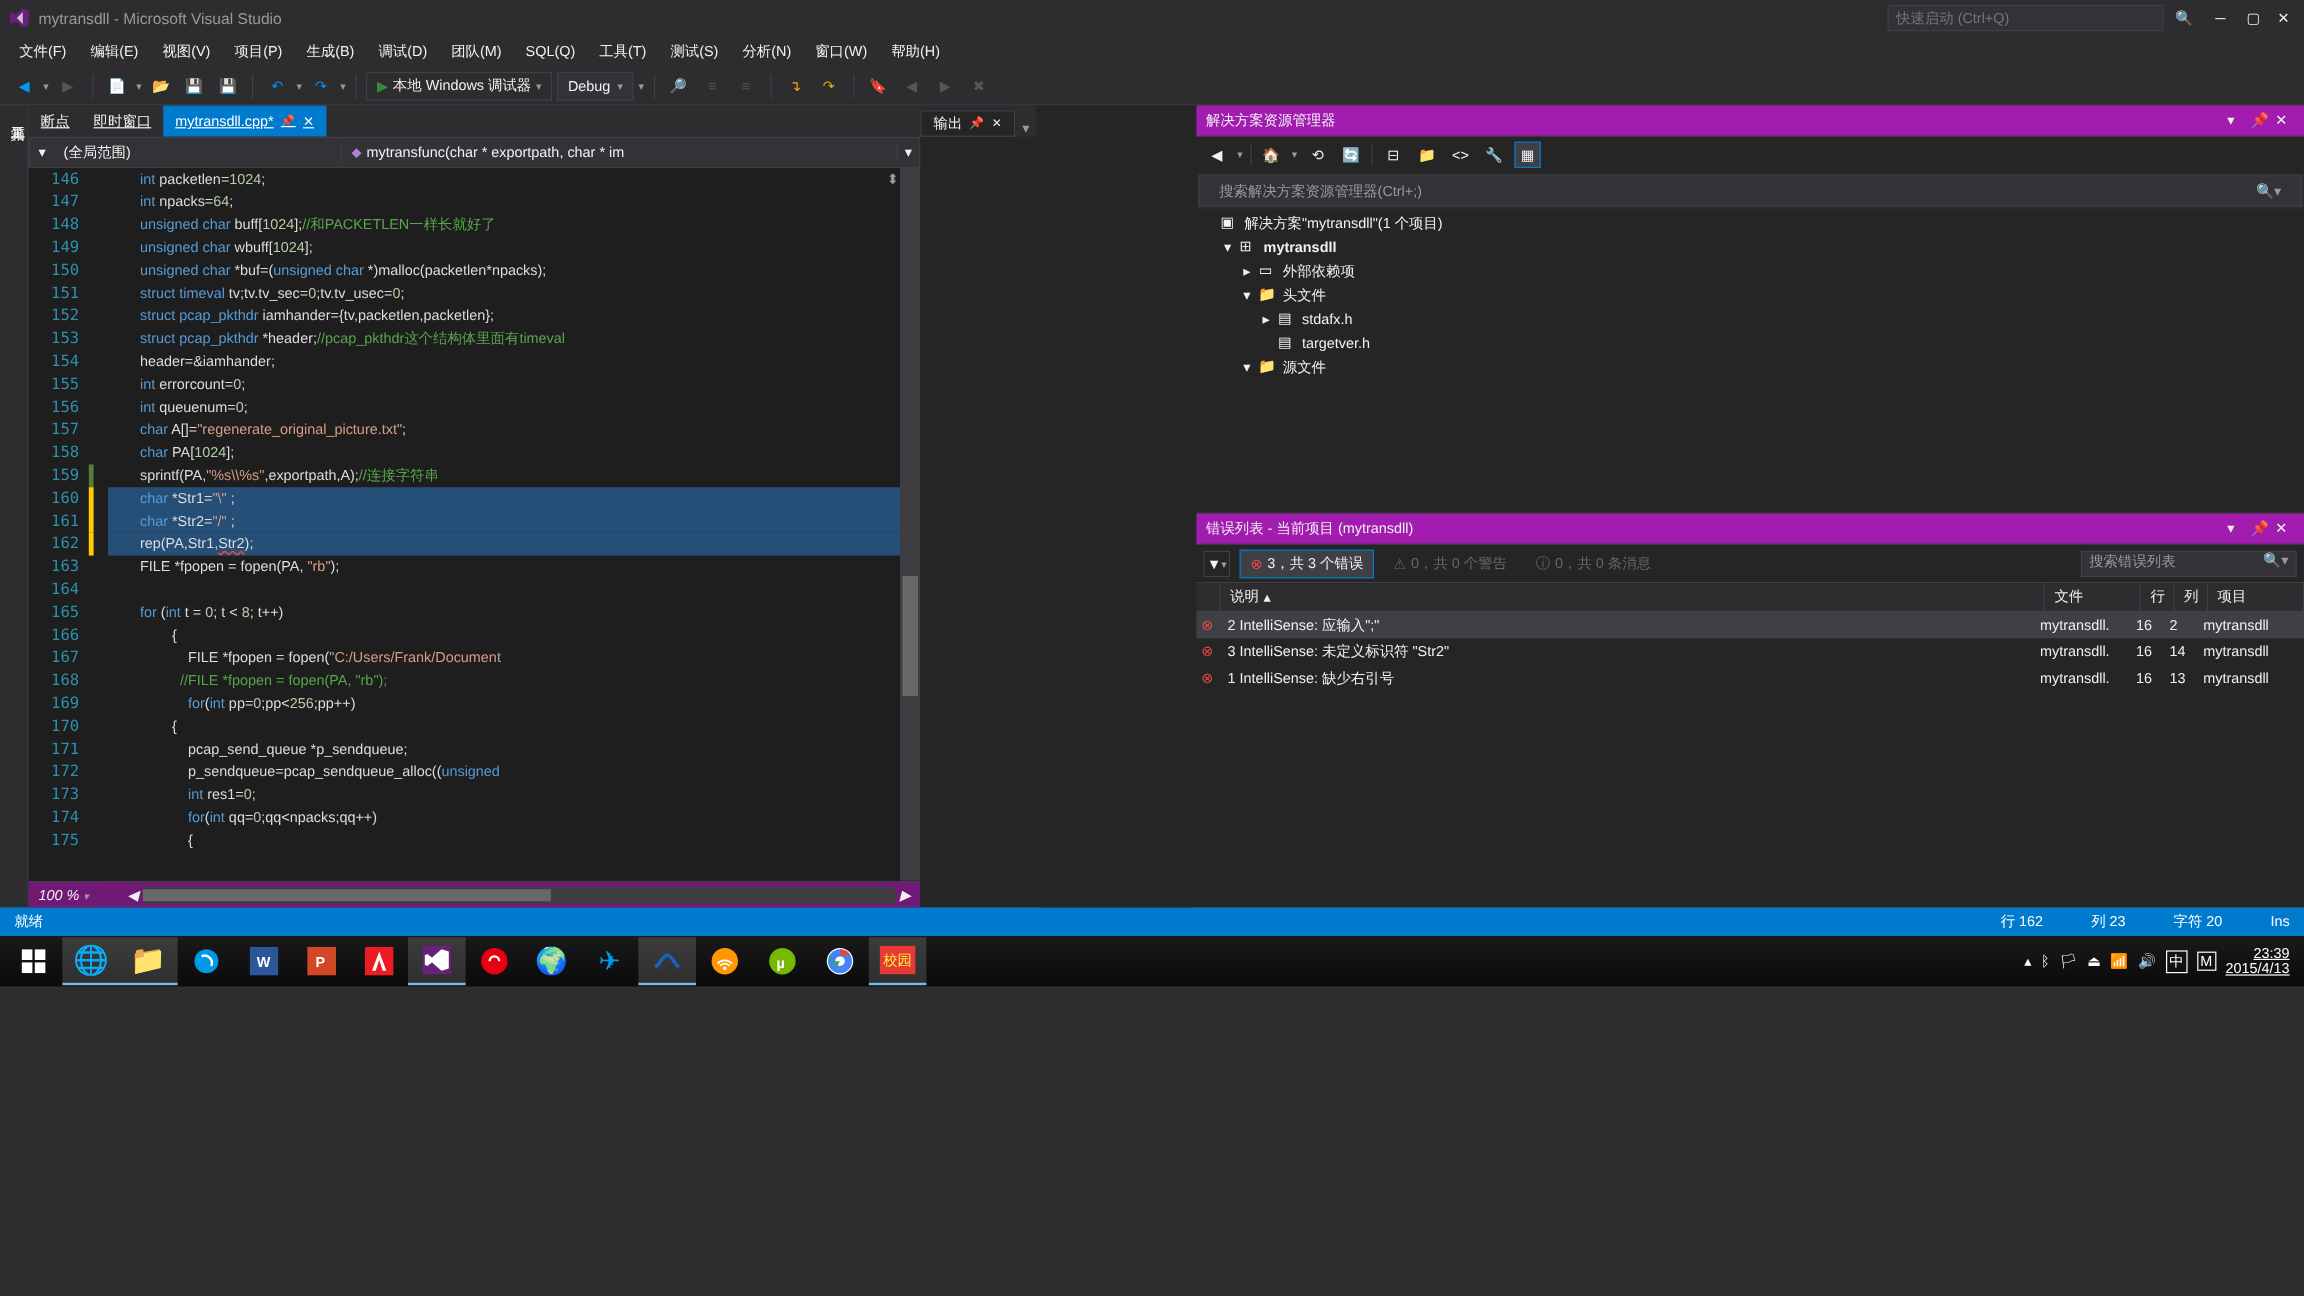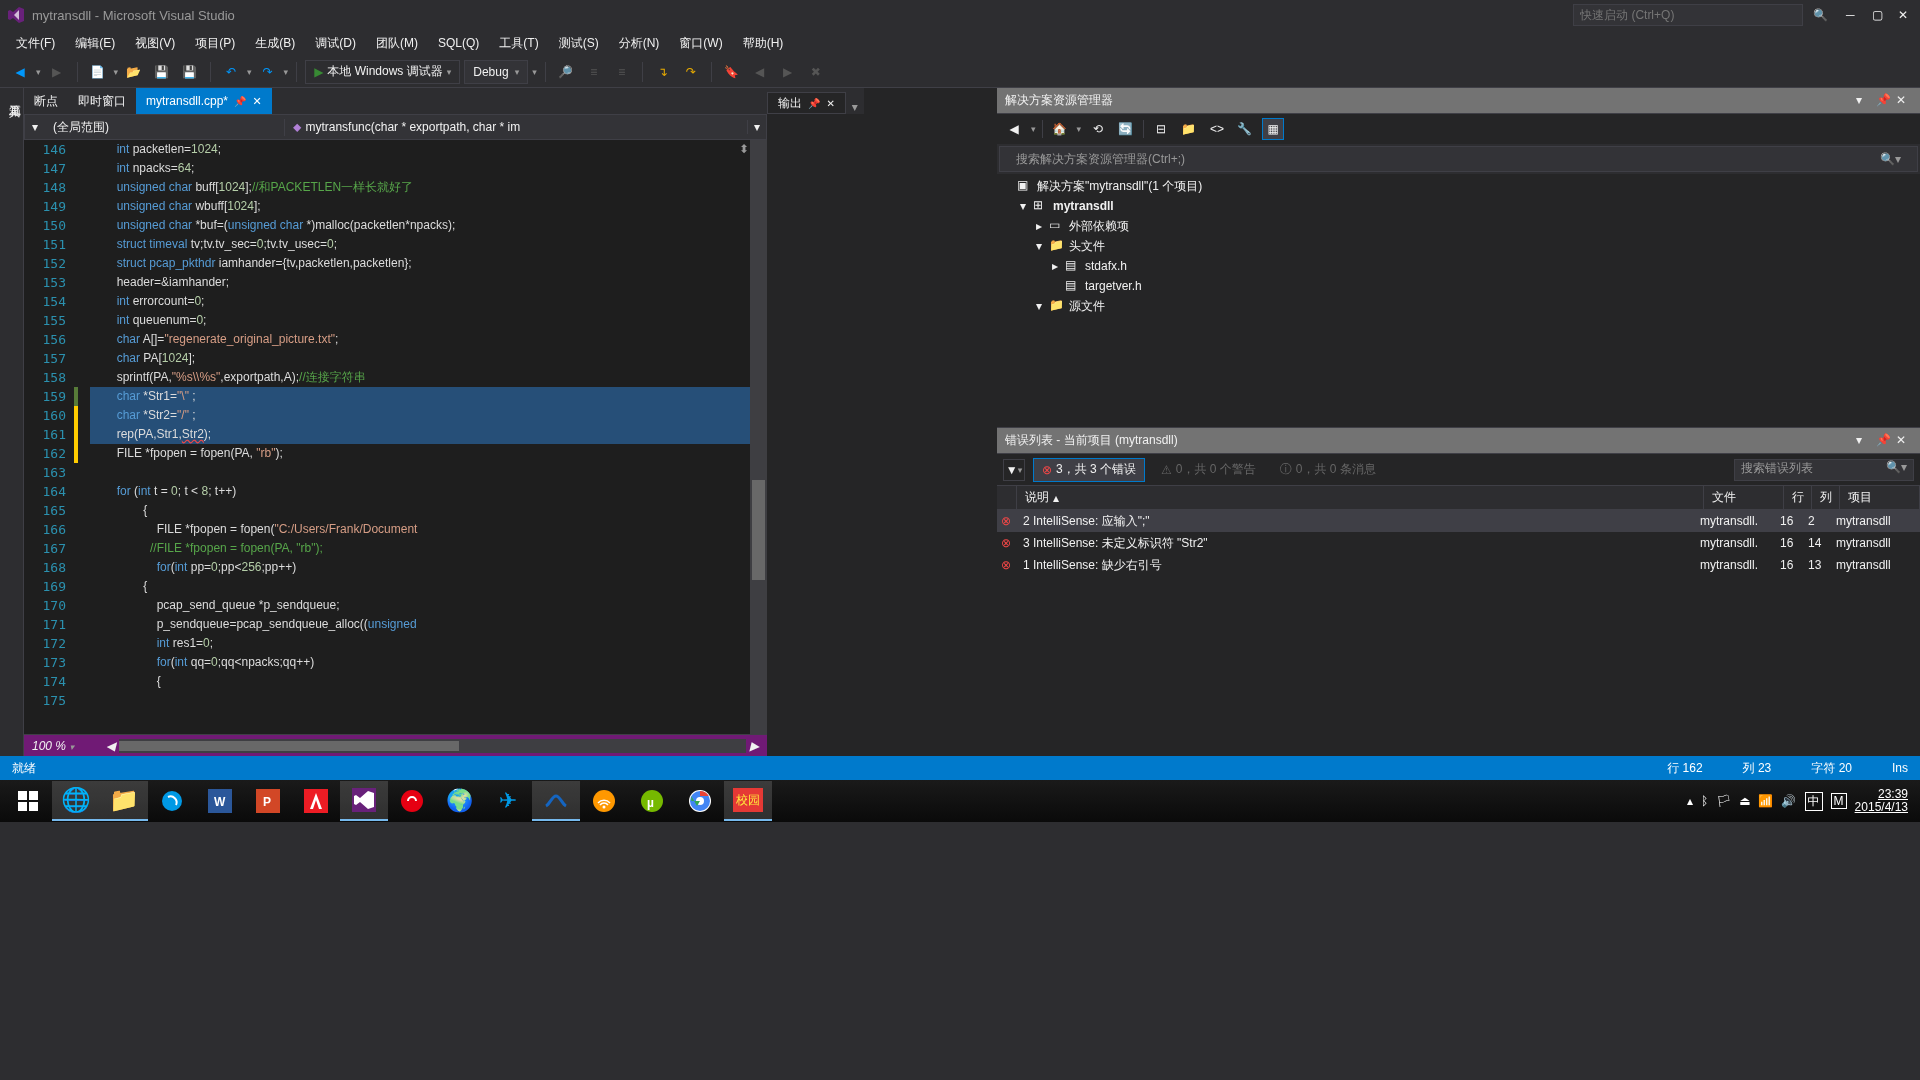--- a/index.html
+++ b/index.html
@@ -15,21 +15,21 @@
 .toolbar{height:32px;background:#2d2d30;border-bottom:1px solid #3f3f46;display:flex;align-items:center;padding:0 8px;gap:4px;}
 .toolbar .tbtn{width:24px;height:24px;display:flex;align-items:center;justify-content:center;color:#f1f1f1;}
 .toolbar .sep{width:1px;height:20px;background:#3f3f46;margin:0 4px;}
 .toolbar .start{display:flex;align-items:center;gap:4px;padding:0 8px;height:24px;border:1px solid #3f3f46;}
 .toolbar .start .tri{color:#388a34;}
 .toolbar .combo{display:flex;align-items:center;padding:0 8px;height:24px;border:1px solid #3f3f46;background:#333337;gap:6px;}
 .main-area{display:flex;height:668px;}
 .left-tool{width:24px;background:#2d2d30;border-right:1px solid #3f3f46;writing-mode:vertical-rl;padding-top:8px;color:#f1f1f1;}
 .editor-col{width:743px;display:flex;flex-direction:column;background:#252526;}
 .doc-tabs{height:26px;background:#2d2d30;display:flex;align-items:flex-end;}
-.doc-tab{height:26px;padding:0 10px;display:flex;align-items:center;gap:6px;background:#2d2d30;color:#f1f1f1;}
+.doc-tab{height:26px;padding:0 10px;display:flex;align-items:center;gap:6px;background:#2d2d30;color:#f1f1f1;text-decoration:underline;}
 .doc-tab.active{background:#007acc;color:#fff;}
 .doc-tab .close{color:#fff;font-size:11px;}
 .doc-tab .pin{color:#fff;font-size:10px;}
 .nav-bar{height:26px;background:#333337;border:1px solid #3f3f46;display:flex;align-items:center;}
 .nav-bar .nav-item{flex:1;padding:0 8px;color:#f1f1f1;display:flex;align-items:center;gap:4px;border-right:1px solid #3f3f46;}
 .code-area{flex:1;display:flex;background:#1e1e1e;overflow:hidden;position:relative;}
 .gutter{width:50px;background:#1e1e1e;text-align:right;padding-right:8px;}
 .gutter .ln{height:19px;line-height:19px;color:#2b91af;font-family:Consolas,monospace;font-size:13px;}
 .margin{width:16px;background:#1e1e1e;}
 .margin .m{height:19px;}
@@ -48,21 +48,21 @@
 .vscroll .thumb{position:absolute;left:2px;right:2px;background:#686868;}
 .zoom-bar{height:22px;background:#701a75;border-top:1px solid #3f3f46;display:flex;align-items:center;padding:0 8px;gap:4px;font-style:italic;}
 .zoom-bar .zoom{width:70px;}
 .hscroll{flex:1;height:14px;background:#3e3e42;position:relative;}
 .hscroll .thumb{position:absolute;top:2px;bottom:2px;background:#686868;}
 .middle-col{width:230px;display:flex;flex-direction:row;background:#252526;}
 .panel-tabs{height:26px;background:#2d2d30;display:flex;align-items:flex-end;}
 .panel-tab{height:22px;padding:0 10px;display:flex;align-items:center;gap:6px;background:#252526;color:#f1f1f1;border:1px solid #3f3f46;}
 .panel-body{flex:1;background:#252526;}
 .right-col{flex:1;display:flex;flex-direction:column;}
-.panel-header{height:26px;background:#737373;display:flex;align-items:center;padding:0 8px;color:#f1f1f1;border-bottom:1px solid #3f3f46;}
+.panel-header{height:26px;background:#a21caf;display:flex;align-items:center;padding:0 8px;color:#f1f1f1;border-bottom:1px solid #3f3f46;}
 .panel-header .spacer{flex:1;}
 .panel-header .pbtn{width:16px;height:16px;margin-left:4px;}
 .sol-toolbar{height:30px;background:#252526;display:flex;align-items:center;padding:0 6px;gap:6px;}
 .sol-toolbar .sbtn{width:22px;height:22px;display:flex;align-items:center;justify-content:center;}
 .sol-toolbar .sbtn.active{border:1px solid #007acc;background:#3f3f46;}
 .sol-search{height:26px;background:#333337;border:1px solid #3f3f46;margin:2px;display:flex;align-items:center;padding:0 16px;color:#999;}
 .tree{flex:1;background:#252526;overflow:auto;padding:2px 0;}
 .tree .node{height:20px;display:flex;align-items:center;padding-left:4px;color:#f1f1f1;gap:4px;}
 .tree .exp{width:12px;text-align:center;color:#f1f1f1;}
 .tree .ticon{width:16px;height:16px;}
@@ -259,20 +259,21 @@
           <div class="m "></div>
         </div>
       <div class="code" id="code">
           <div class="line">        <span class="kw">int</span> packetlen=<span class="num">1024</span>;</div>
           <div class="line">        <span class="kw">int</span> npacks=<span class="num">64</span>;</div>
           <div class="line">        <span class="kw">unsigned</span> <span class="kw">char</span> buff[<span class="num">1024</span>];<span class="cm">//和PACKETLEN一样长就好了</span></div>
           <div class="line">        <span class="kw">unsigned</span> <span class="kw">char</span> wbuff[<span class="num">1024</span>];</div>
           <div class="line">        <span class="kw">unsigned</span> <span class="kw">char</span> *buf=(<span class="kw">unsigned</span> <span class="kw">char</span> *)malloc(packetlen*npacks);</div>
           <div class="line">        <span class="kw">struct</span> <span class="ty">timeval</span> tv;tv.tv_sec=<span class="num">0</span>;tv.tv_usec=<span class="num">0</span>;</div>
           <div class="line">        <span class="kw">struct</span> <span class="ty">pcap_pkthdr</span> iamhander={tv,packetlen,packetlen};</div>
+          <div class="line">        <span class="kw">struct</span> <span class="ty">pcap_pkthdr</span> *header;<span class="cm">//pcap_pkthdr这个结构体里面有timeval</span></div>
           <div class="line">        header=&amp;iamhander;</div>
           <div class="line">        <span class="kw">int</span> errorcount=<span class="num">0</span>;</div>
           <div class="line">        <span class="kw">int</span> queuenum=<span class="num">0</span>;</div>
           <div class="line">        <span class="kw">char</span> A[]=<span class="str">"regenerate_original_picture.txt"</span>;</div>
           <div class="line">        <span class="kw">char</span> PA[<span class="num">1024</span>];</div>
           <div class="line">        sprintf(PA,<span class="str">"%s\\%s"</span>,exportpath,A);<span class="cm">//连接字符串</span></div>
           <div class="line sel">        <span class="kw">char</span> *Str1=<span class="str">"\"</span> ;</div>
           <div class="line sel">        <span class="kw">char</span> *Str2=<span class="str">"/"</span> ;</div>
           <div class="line sel">        rep(PA,Str1,<span class="err">Str2</span>);</div>
           <div class="line">        FILE *fpopen = fopen(PA, <span class="str">"rb"</span>);</div>

